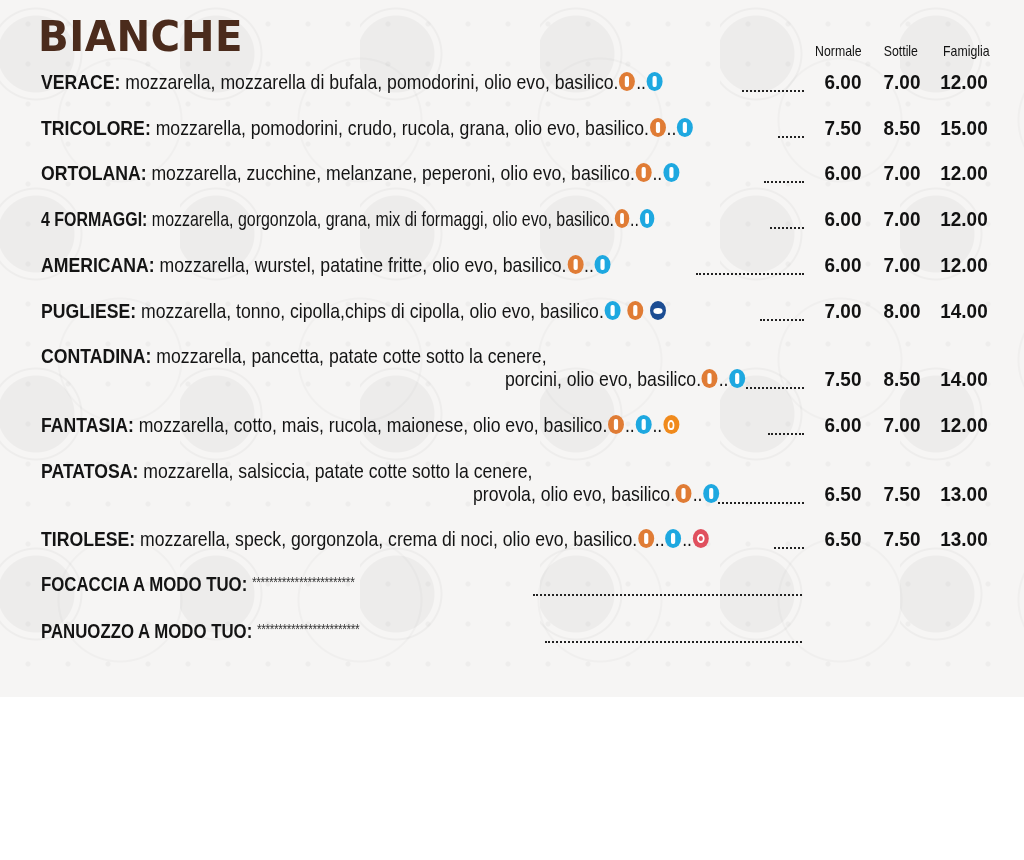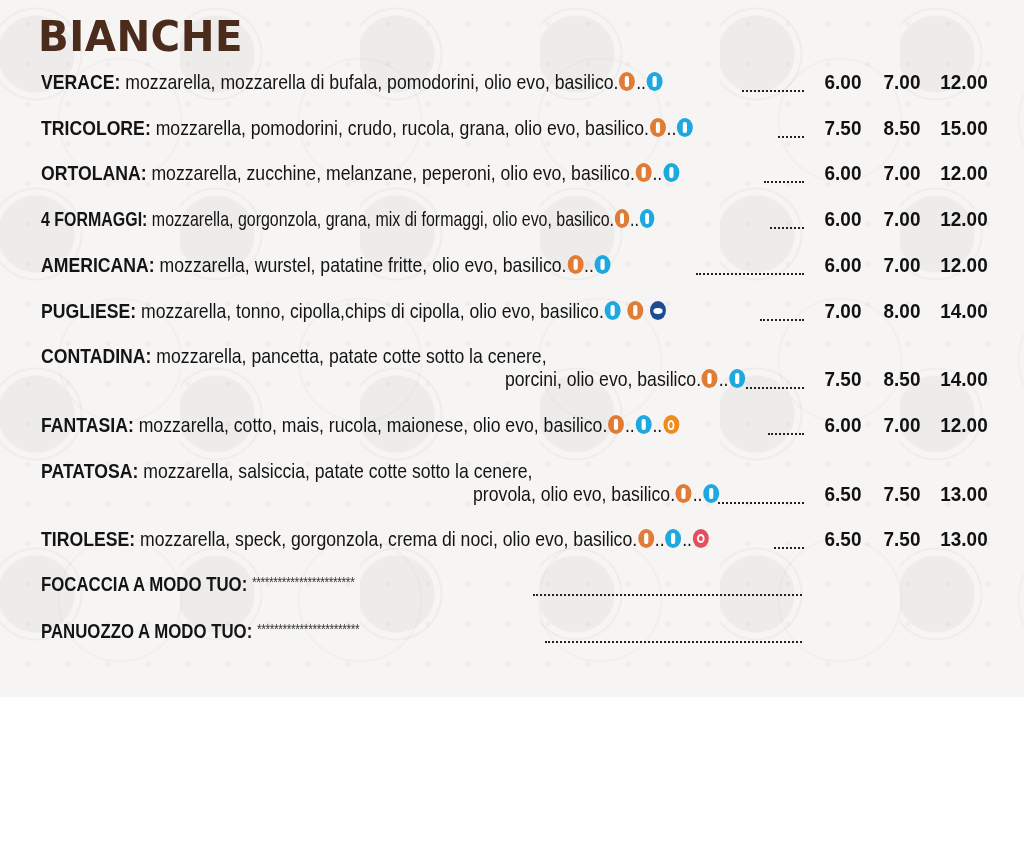--- a/index.html
+++ b/index.html
@@ -61,20 +61,25 @@
     transform:scaleX(0.9);
   }
   .stars { font-weight:normal; font-size:15px; letter-spacing:-0.5px; color:#333; vertical-align:4px; }
 </style>
 </head>
 <body>
 
 <div class="menu">
   <h1 class="title">BIANCHE</h1>
 
+  <div class="col-headers">
+    <span class="col-h" style="left:810px;">Normale</span>
+    <span class="col-h" style="left:880px;">Sottile</span>
+    <span class="col-h" style="left:938px;">Famiglia</span>
+  </div>
 
   <div class="row" style="top:70px;">
     <div class="line">
       <span class="name">VERACE:</span>
       <span>mozzarella, mozzarella di bufala, pomodorini, olio evo, basilico.</span><span class="icon wheat"></span>..<span class="icon milk"></span>
     </div>
     <div class="dots" style="left:742px; width:62px; top:18px;"></div>
     <span class="price" style="left:811px; top:0;">6.00</span>
     <span class="price" style="left:870px; top:0;">7.00</span>
     <span class="price" style="left:932px; top:0;">12.00</span>

